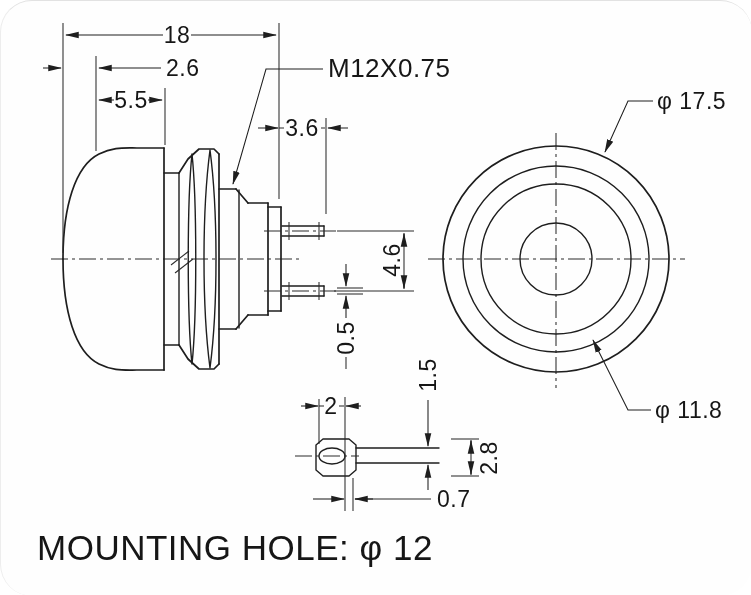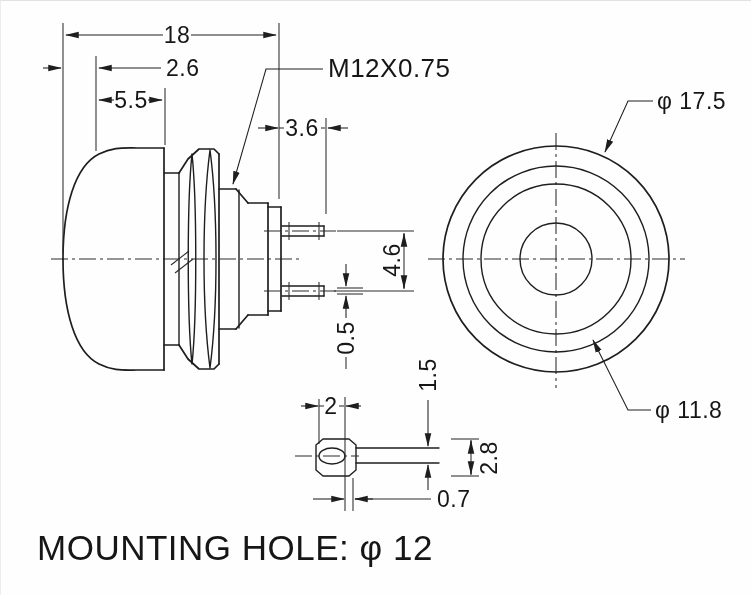--- a/index.html
+++ b/index.html
@@ -1,19 +1,19 @@
 <!DOCTYPE html>
 <html><head>
 <meta charset="utf-8">
 <style>
   html,body{margin:0;padding:0;background:#ffffff;}
   #canvas{
     position:relative;width:751px;height:595px;background:#fefefe;
     border-top:1px solid #e2e2e2;border-left:1px solid #ededed;
-    font-family:"Liberation Sans", sans-serif;overflow:hidden;
+    font-family:"Liberation Sans", sans-serif;overflow:hidden;border-radius:32px;
   }
   svg{position:absolute;left:0;top:0;}
   .obj{stroke:#1e1e1e;stroke-width:1.7;fill:none;stroke-linecap:round;stroke-linejoin:round;}
   .obj2{stroke:#1e1e1e;stroke-width:1.4;fill:none;stroke-linecap:round;stroke-linejoin:round;}
   .thin{stroke:#2b2b2b;stroke-width:1.05;fill:none;stroke-linecap:butt;}
   .cl{stroke:#2b2b2b;stroke-width:1.05;fill:none;stroke-dasharray:17 4 3 4;}
   .arr{stroke:#1e1e1e;stroke-width:1.05;fill:none;}
   text{fill:#161616;font-family:"Liberation Sans", sans-serif;}
   .dim{font-size:23px;letter-spacing:0.5px;}
   .dimM{font-size:26px;letter-spacing:0.5px;}

